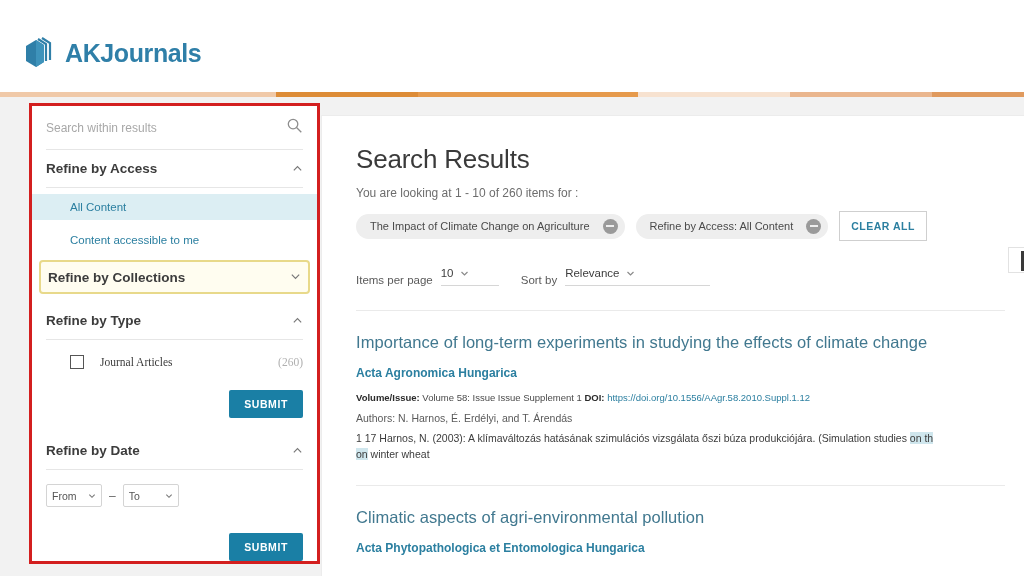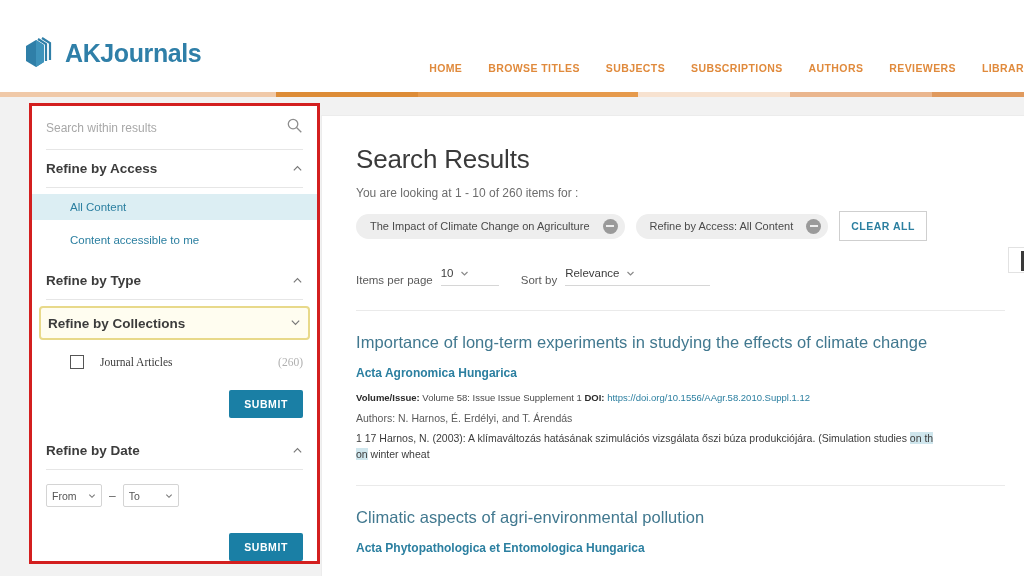--- a/index.html
+++ b/index.html
@@ -207,29 +207,20 @@
         <svg class="logo-mark" viewBox="0 0 34 34">
           <path d="M4 10 L14 4 L22 9 L22 26 L14 31 L4 25 Z" fill="#2f7fa8"></path>
           <path d="M14 4 L22 9 L22 26 L14 31 Z" fill="#3e93bb"></path>
           <path d="M16 3 L24 8 L24 25" fill="none" stroke="#2f7fa8" stroke-width="2.2"></path>
           <path d="M20 2 L28 7 L28 24" fill="none" stroke="#2f7fa8" stroke-width="2.2"></path>
         </svg>
       </span>
       <span class="logo-text">AKJournals</span>
     </div>
 
-    <div class="nav">
-      <span class="nav-item">HOME</span>
-      <span class="nav-item">BROWSE TITLES</span>
-      <span class="nav-item">SUBJECTS</span>
-      <span class="nav-item">SUBSCRIPTIONS</span>
-      <span class="nav-item">AUTHORS</span>
-      <span class="nav-item">REVIEWERS</span>
-      <span class="nav-item">LIBRAR</span>
-    </div>
   </div>
 
   <div class="orange-bar">
     <div class="ob" style="width:300px;background:#f0c9a8;"></div>
     <div class="ob" style="width:155px;background:#dd8c37;"></div>
     <div class="ob" style="width:240px;background:#e69a4c;"></div>
     <div class="ob" style="width:165px;background:#f7e2d0;"></div>
     <div class="ob" style="width:155px;background:#eab68e;"></div>
     <div class="ob" style="width:100px;background:#e09a5e;"></div>
     <div class="ob" style="flex:1;background:#f6e0cd;"></div>
@@ -258,34 +249,34 @@
             </svg>
         </span>
       </div>
       <div class="opt-row sel">
         <span>All Content</span>
       </div>
       <div class="opt-row opt-plain">
         <span>Content accessible to me</span>
       </div>
 
+      <div class="facet-head focused">
+        <span class="facet-title">Refine by Collections</span>
+        <span>
+          <svg class="chev" viewBox="0 0 12 12">
+              <polyline points="2,4 6,8 10,4" fill="none" stroke="#777" stroke-width="1.3"></polyline>
+            </svg>
+        </span>
+      </div>
+
       <div class="facet-head" style="margin-top:8px;">
         <span class="facet-title">Refine by Type</span>
         <span>
           <svg class="chev" viewBox="0 0 12 12">
               <polyline points="2,8 6,4 10,8" fill="none" stroke="#777" stroke-width="1.3"></polyline>
-            </svg>
-        </span>
-      </div>
-
-      <div class="facet-head focused">
-        <span class="facet-title">Refine by Collections</span>
-        <span>
-          <svg class="chev" viewBox="0 0 12 12">
-              <polyline points="2,4 6,8 10,4" fill="none" stroke="#777" stroke-width="1.3"></polyline>
             </svg>
         </span>
       </div>
       <div class="type-row">
         <span class="cb"></span>
         <span class="type-label">Journal Articles</span>
         <span class="type-count">(260)</span>
       </div>
       <div class="btn-row">
         <button class="submit-btn">SUBMIT</button>

